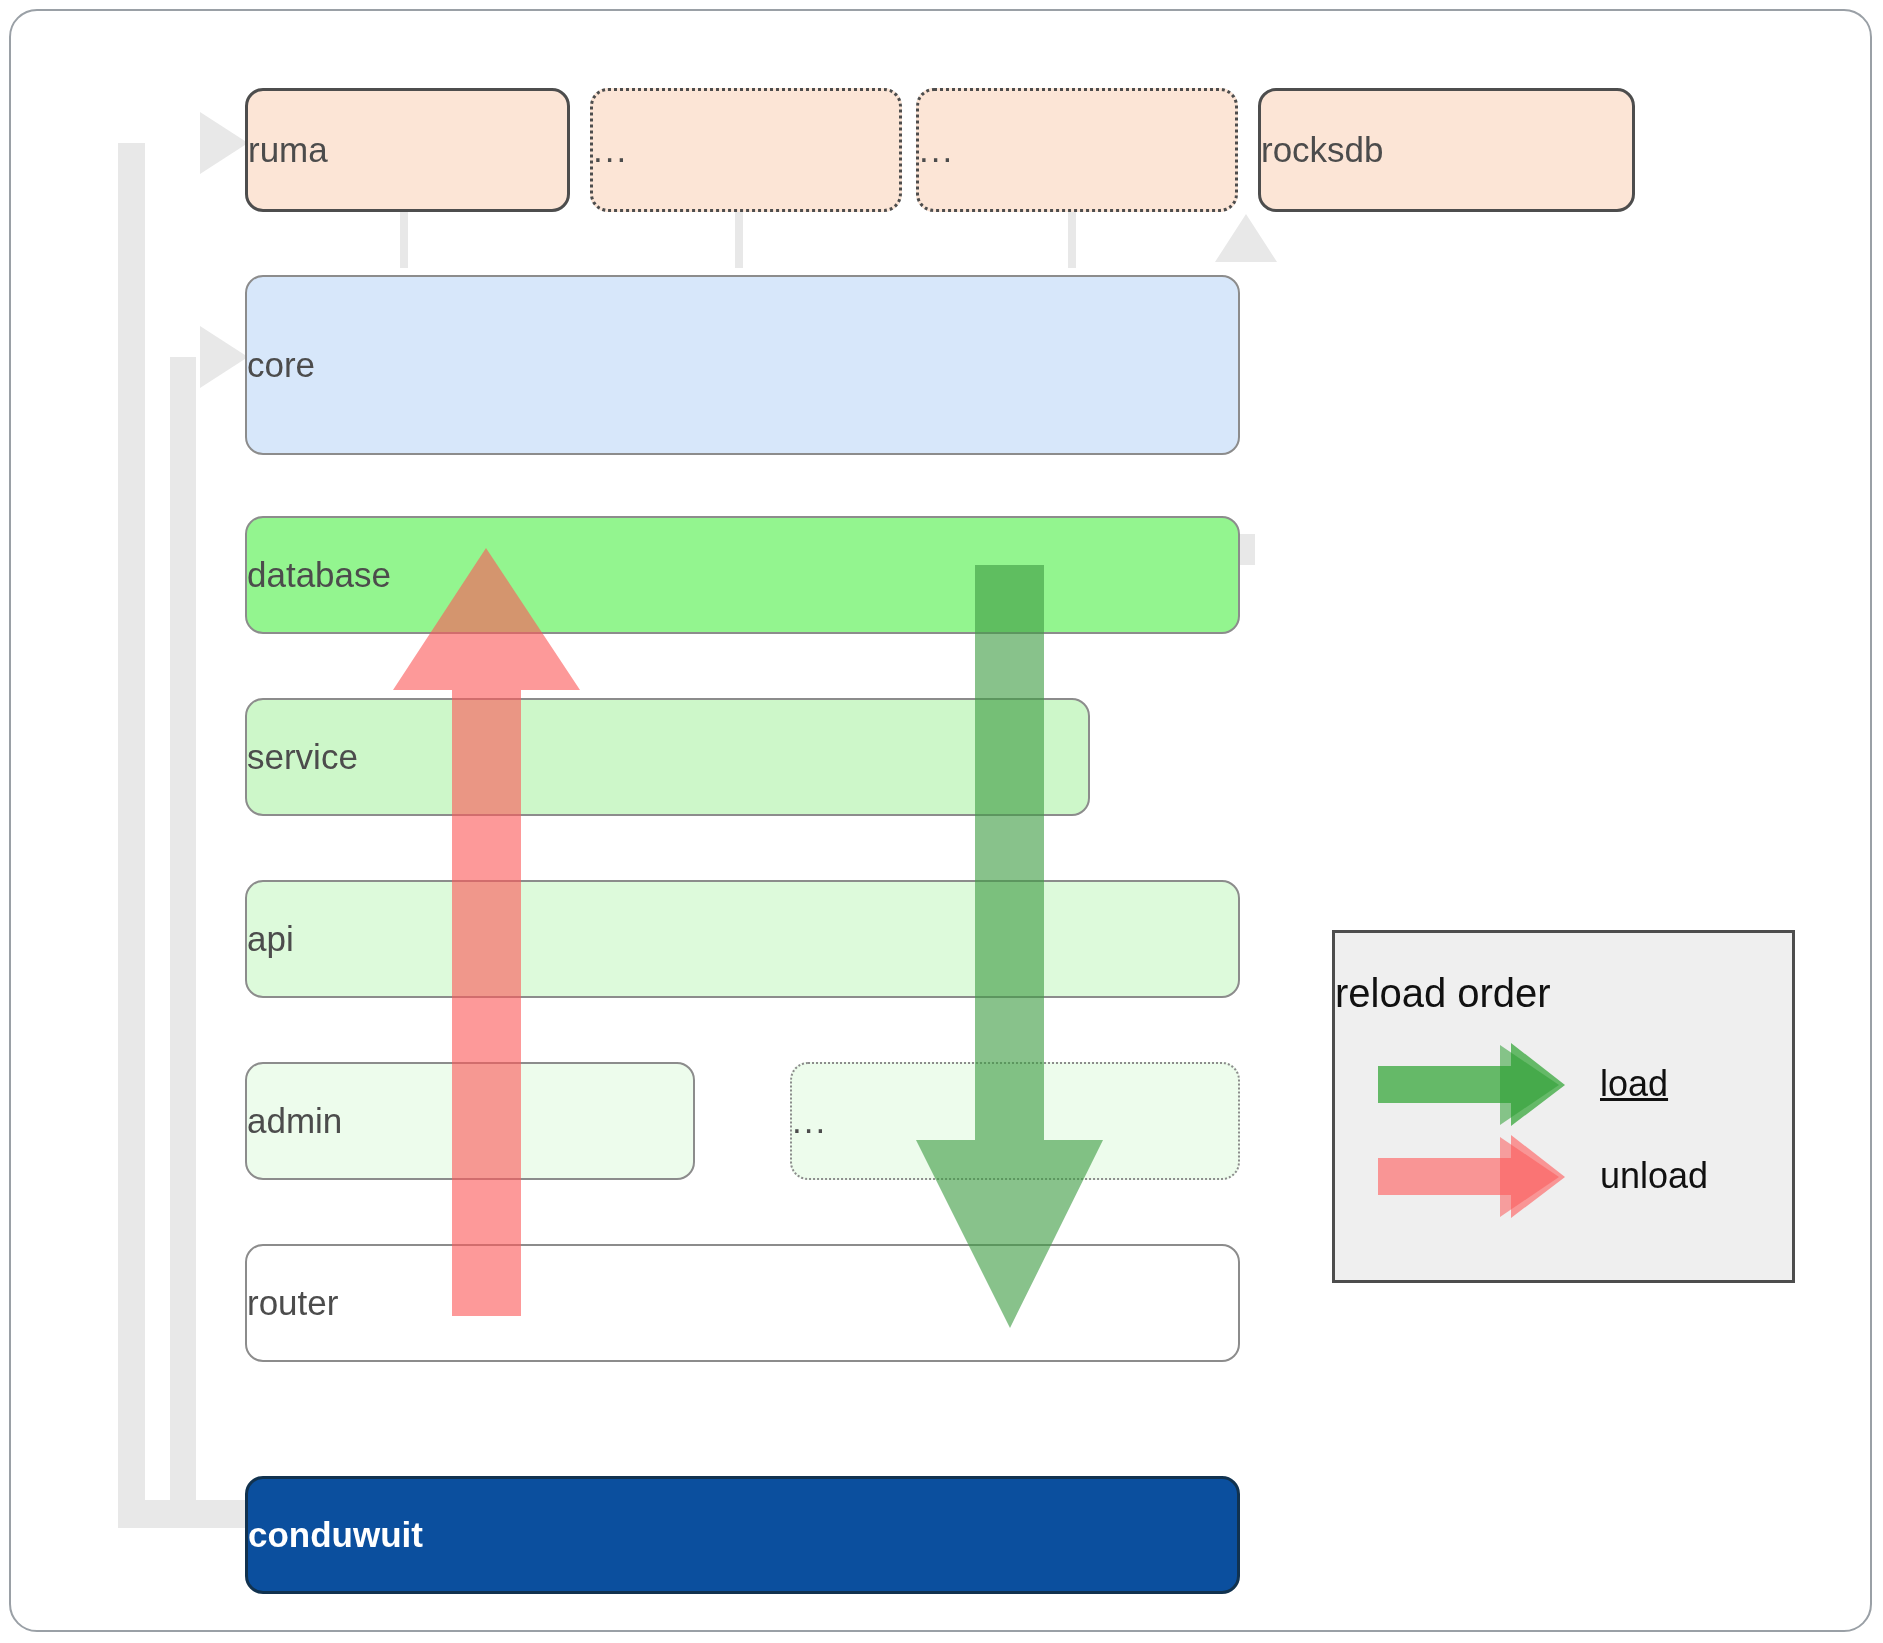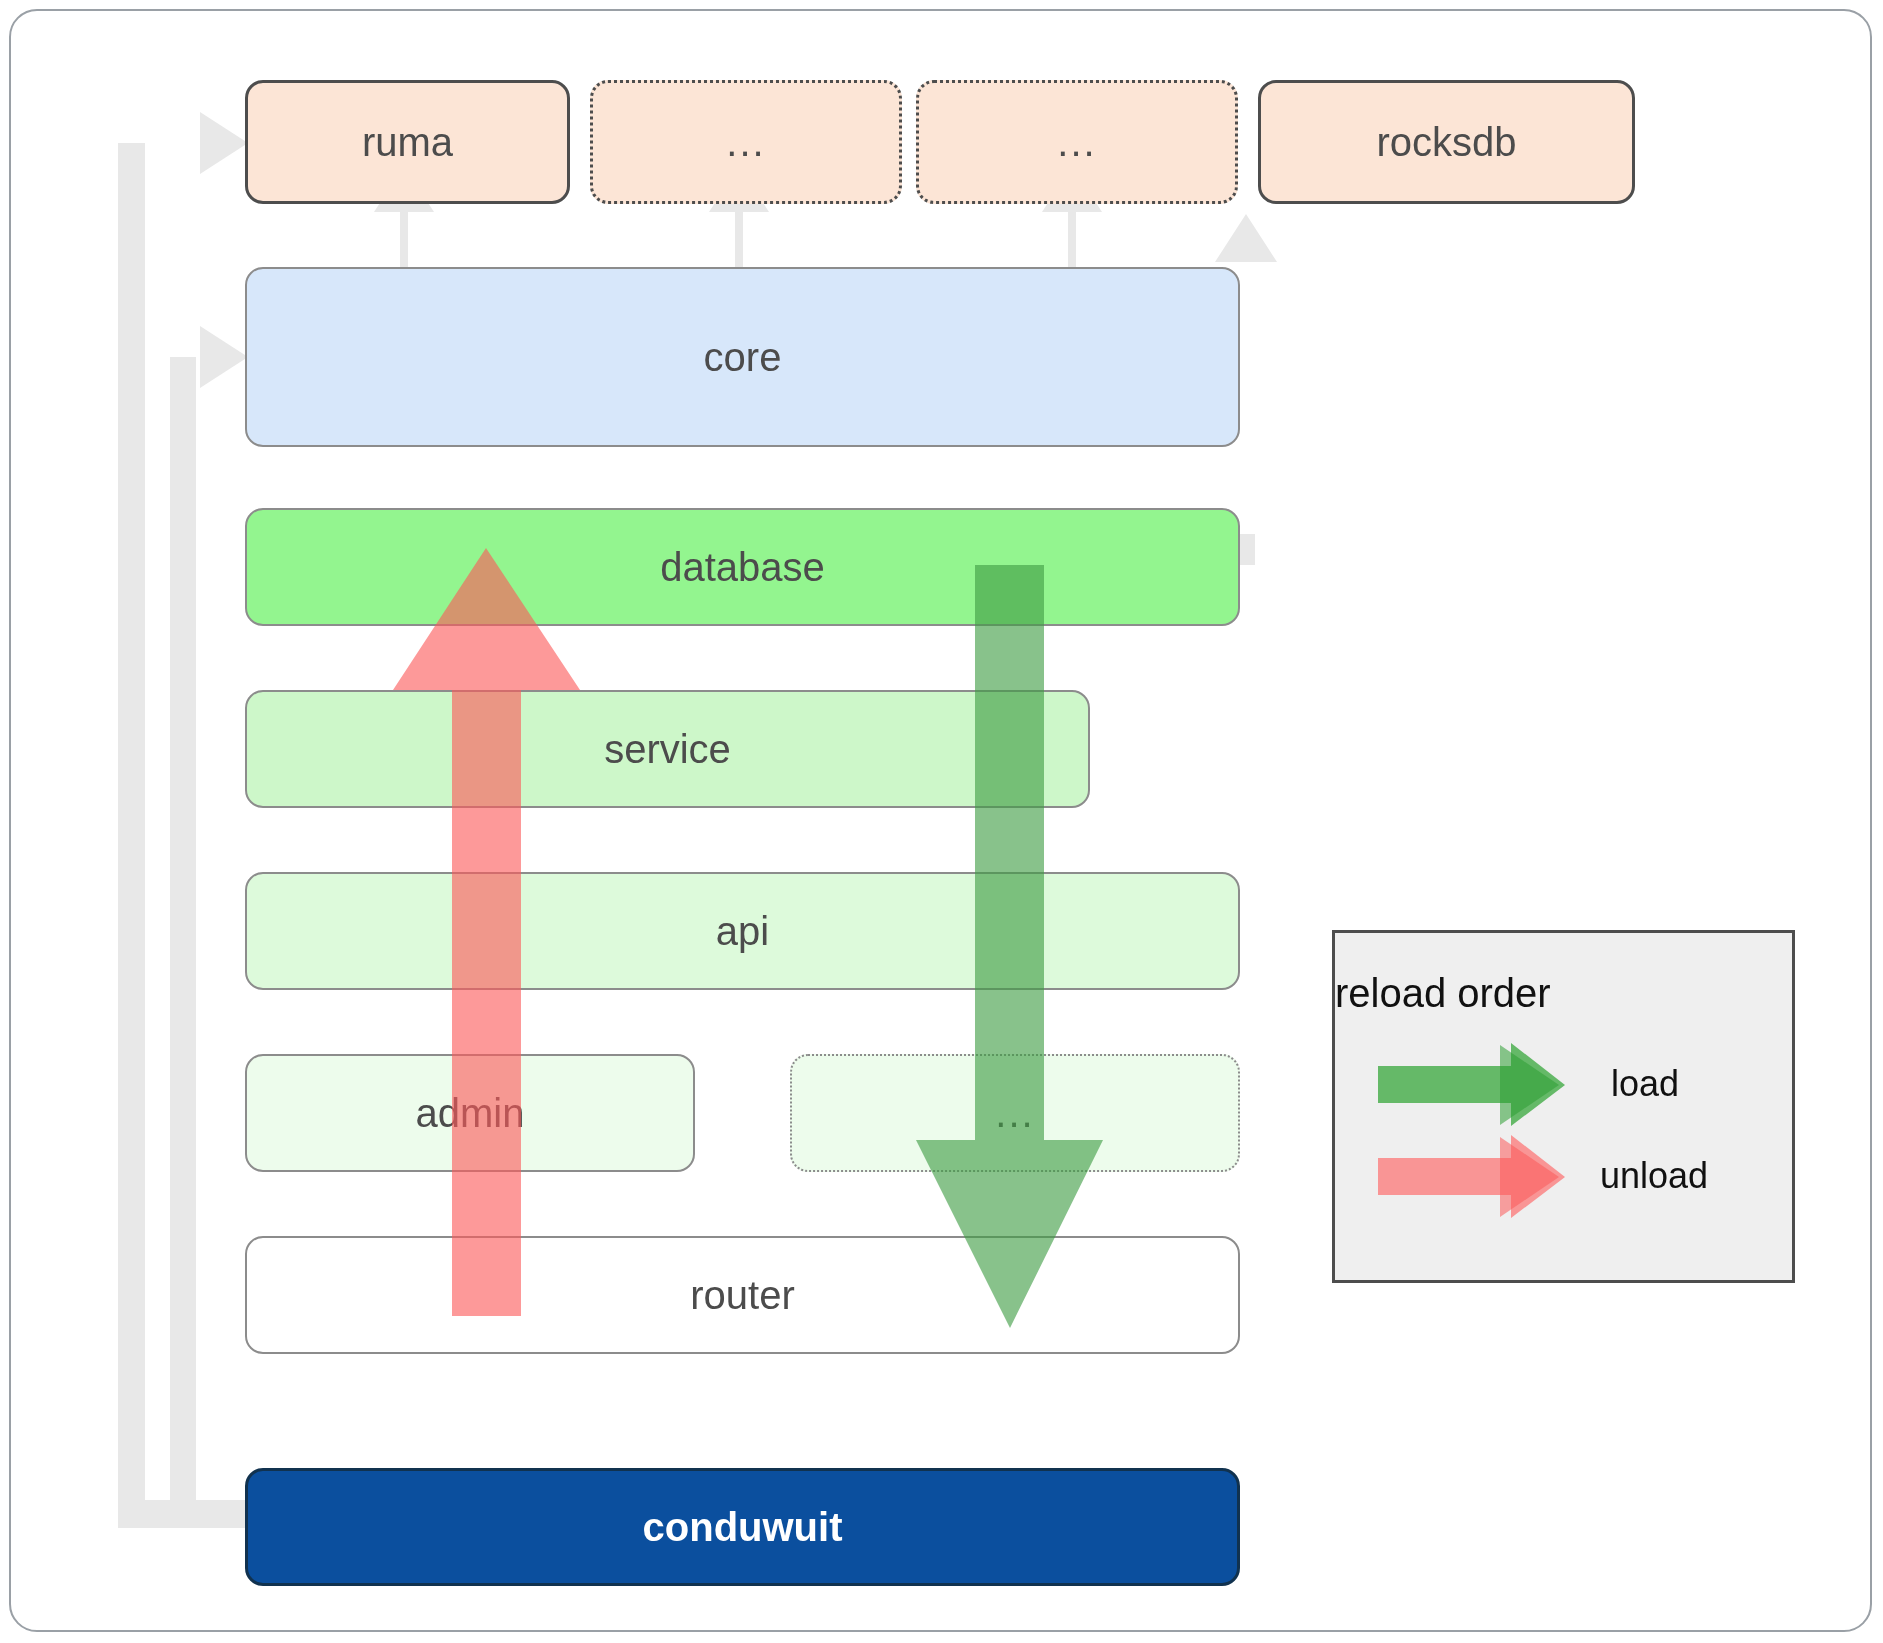--- a/index.html
+++ b/index.html
@@ -6,25 +6,26 @@
   body{font-family:"Liberation Sans", sans-serif;}
   #root{position:relative;width:1883px;height:1643px;overflow:hidden;background:#ffffff;}
 
   .panel{
     position:absolute;left:9px;top:9px;width:1863px;height:1623px;
     border:2px solid #9aa0a6;border-radius:28px;background:#ffffff;box-sizing:border-box;
   }
 
   .node{
     position:absolute;box-sizing:border-box;
-    display:flex;align-items:center;justify-content:center;
+    display:flex;align-items:center;
     color:#4c4c4c;
-    font-size:40px;
+    font-size:35px;
     border-radius:12px;
     z-index:6;
+    margin-top:8px;
   }
   .node-dep{
     background:#fce5d6;border:3px solid #4d4d4d;border-radius:18px;
   }
   .node-dep-dotted{
     background:#fce5d6;border:3px dotted #4d4d4d;border-radius:18px;
   }
   .node-core{
     background:#d7e7fa;border:2px solid #8c8c8c;border-radius:18px;
   }
@@ -152,16 +153,16 @@
         <path d="M 43,133 L 176,133 L 176,110 L 230,152 L 176,193 L 176,170 L 43,170 Z" fill="#4caf50" opacity="0.85"></path>
         <path d="M 165,112 L 224,152 L 165,192 Z" fill="#2e9e33" opacity="0.55"></path>
       </g>
 
       <g>
         <path d="M 43,225 L 176,225 L 176,202 L 230,244 L 176,285 L 176,262 L 43,262 Z" fill="#f98b8b" opacity="0.9"></path>
         <path d="M 165,204 L 224,244 L 165,284 Z" fill="#fb5a5a" opacity="0.55"></path>
       </g>
     </svg>
 
-    <div class="legend-label" style="left:276px;top:130px;">load</div>
+    <div class="legend-label" style="left:265px;top:130px;text-decoration:underline;">load</div>
     <div class="legend-label" style="left:265px;top:222px;">unload</div>
   </div>
 </div>
 
 </body></html>

